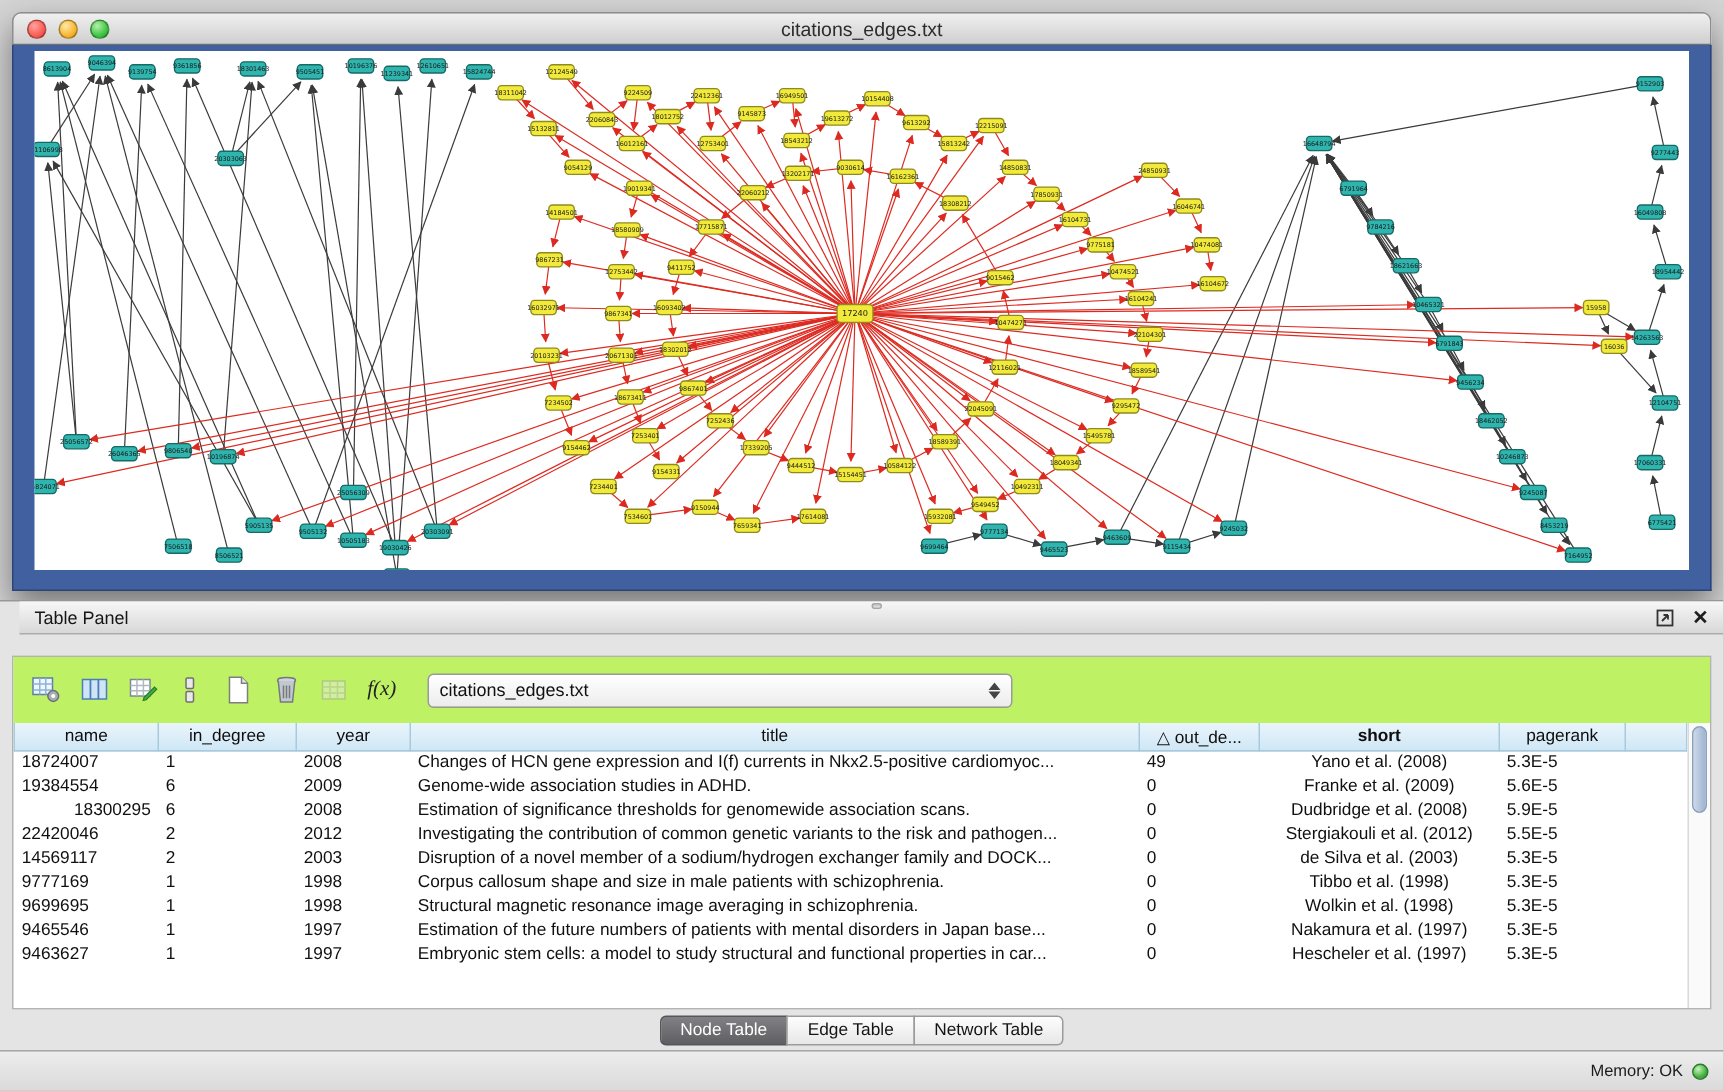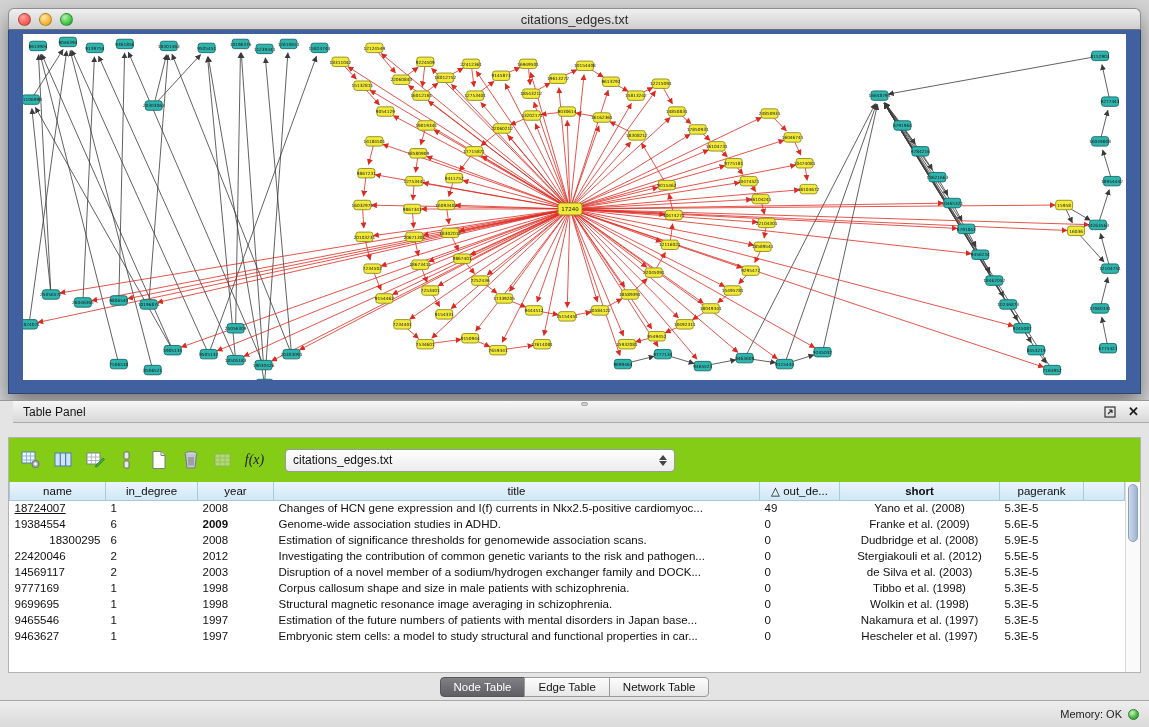--- a/index.html
+++ b/index.html
@@ -31,21 +31,21 @@
     border-bottom:1px solid #ababab; display:flex; align-items:center; padding:0 10px;
     font-size:12px; color:#161616; position:relative; }
   .panel-header .dimple { position:absolute; left:50%; top:1px; width:7px; height:4px;
     border-radius:3px; background:linear-gradient(#bdbdbd,#e9e9e9); border:1px solid #a5a5a5; }
   .header-actions { margin-left:auto; display:flex; gap:12px; align-items:center; }
   .float-icon svg { display:block; }
   .close-icon { font-size:13px; font-weight:bold; color:#1d1d1d; line-height:1; cursor:default; }
 
   .panel-inner { position:absolute; left:8px; right:8px; top:36px; height:236px;
     background:#ffffff; border:1px solid #b3b3b3; }
-  .toolbar { height:44px; display:flex; align-items:center; gap:5px; padding:0 8px; background:#84cc16; }
+  .toolbar { height:44px; display:flex; align-items:center; gap:5px; padding:0 8px; background:#bef264; }
   .tool-btn { width:27px; height:27px; display:flex; align-items:center; justify-content:center;
     border-radius:4px; }
   .tool-btn.fx { font-family:"Liberation Serif", serif; font-style:italic; font-size:14px; color:#222; }
   .combo { margin-left:12px; width:390px; height:23px; border:1px solid #9a9a9a; border-radius:4px;
     background:linear-gradient(#ffffff,#ececec); display:flex; align-items:center;
     padding:0 7px; font-size:12px; color:#111; box-shadow:0 1px 0 rgba(255,255,255,.8) inset; }
   .combo .arrows { margin-left:auto; display:flex; flex-direction:column; gap:1px; }
   .combo .arrows .up { width:0; height:0; border-left:4px solid transparent;
     border-right:4px solid transparent; border-bottom:5px solid #444; }
   .combo .arrows .down { width:0; height:0; border-left:4px solid transparent;
@@ -941,33 +941,33 @@
                 <th style="width: 76px;">year</th>
                 <th style="width: 486px;">title</th>
                 <th style="width: 80px;">△ out_de...</th>
                 <th style="width: 160px; font-weight: bold;">short</th>
                 <th style="width: 84px;">pagerank</th>
                 <th></th>
               </tr>
             </thead>
           <tbody id="table-body">
               <tr>
-                <td style="text-align: left; text-decoration: underline;">18724007</td>
+                <td style="text-align: left;">18724007</td>
                 <td style="text-align: left;">1</td>
                 <td style="text-align: left;">2008</td>
                 <td style="text-align: left;">Changes of HCN gene expression and I(f) currents in Nkx2.5-positive cardiomyoc...</td>
                 <td style="text-align: left;">49</td>
                 <td style="text-align: center;">Yano et al. (2008)</td>
                 <td style="text-align: left;">5.3E-5</td>
                 <td></td>
               </tr>
               <tr>
                 <td style="text-align: left;">19384554</td>
                 <td style="text-align: left;">6</td>
-                <td style="text-align: left; font-weight: bold;">2009</td>
+                <td style="text-align: left;">2009</td>
                 <td style="text-align: left;">Genome-wide association studies in ADHD.</td>
                 <td style="text-align: left;">0</td>
                 <td style="text-align: center;">Franke et al. (2009)</td>
                 <td style="text-align: left;">5.6E-5</td>
                 <td></td>
               </tr>
               <tr>
                 <td style="text-align: right; margin-top: 31px;">18300295</td>
                 <td style="text-align: left;">6</td>
                 <td style="text-align: left;">2008</td>

